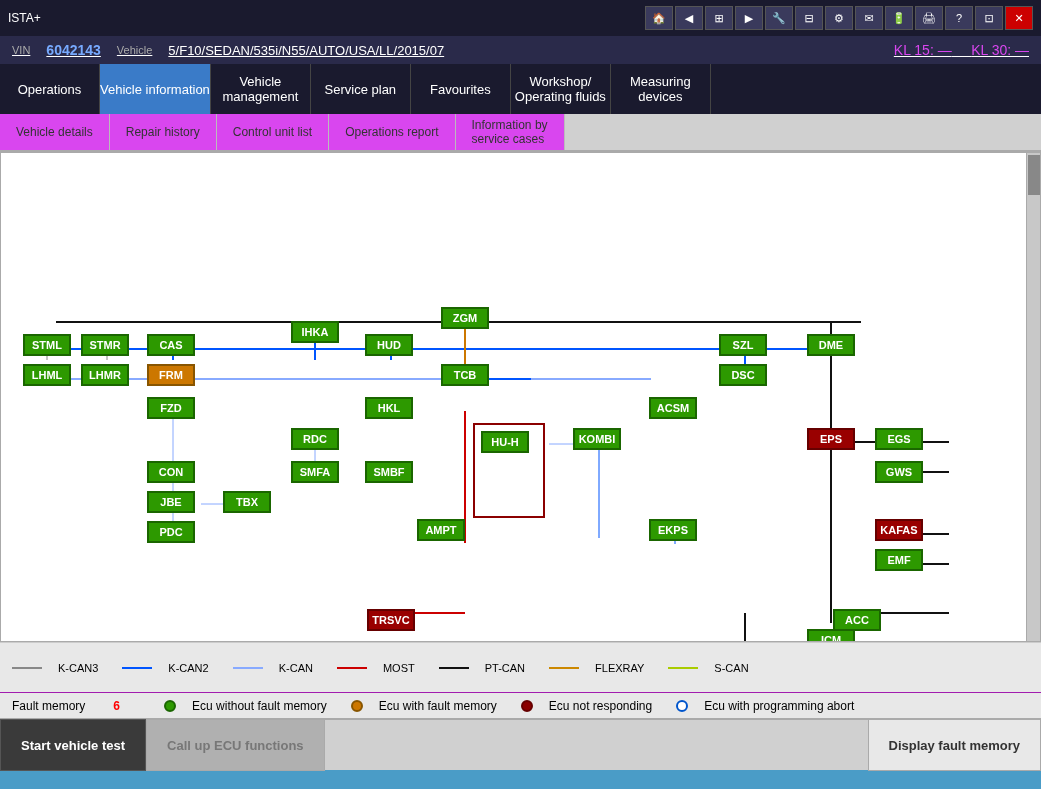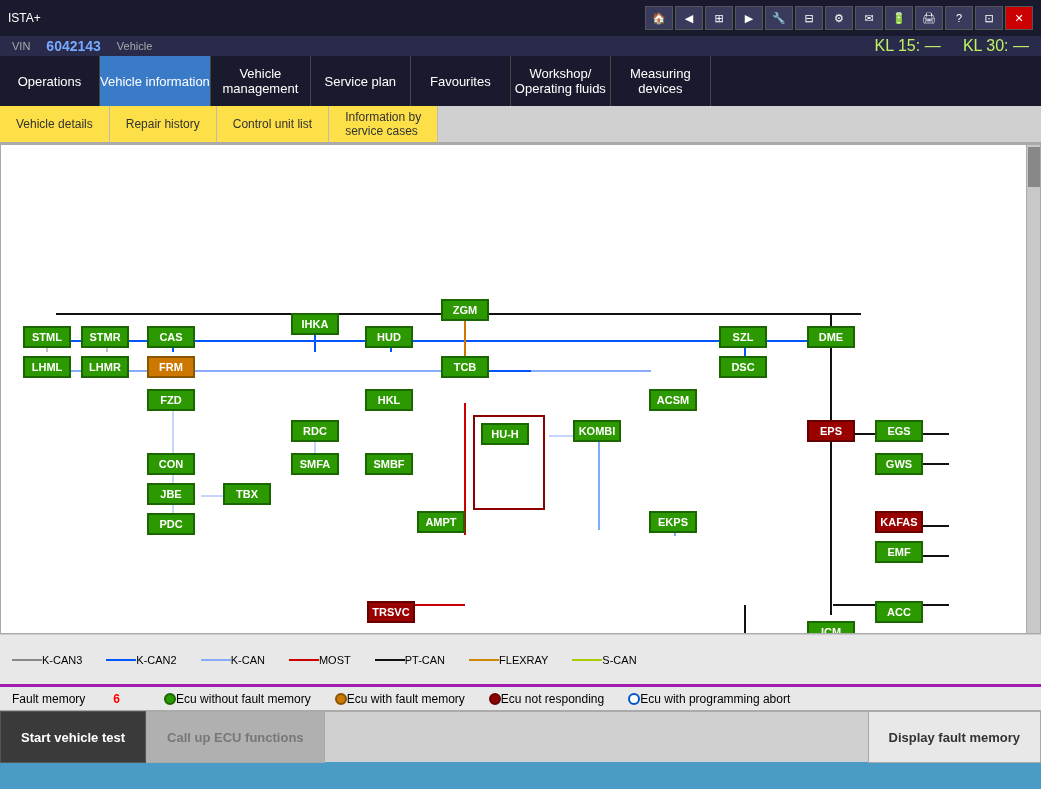--- a/index.html
+++ b/index.html
@@ -24,31 +24,32 @@
       font-size: 11px;
       display: flex; align-items: center; justify-content: center;
       cursor: pointer;
     }
     .tb-btn.close { background: #c00; }
 
     
     #vinbar {
       background: #2a2a4a;
       color: white;
-      height: 20px;
+      height: 28px;
       display: flex;
       align-items: center;
       padding: 0 12px;
       font-size: 13px;
       gap: 16px;
+      text-decoration: underline;
     }
     .vin-label { color: #aaa; font-size: 11px; }
     .vin-value { font-weight: bold; font-size: 14px; color: #7af; }
     .vehicle-info { color: white; font-size: 13px; }
-    .kl-info { margin-left: auto; color: #bef264; font-size: 16px; }
+    .kl-info { margin-left: auto; color: #d946ef; font-size: 14px; }
 
     
     #main-nav {
       display: flex;
       background: #1a1a2e;
       height: 50px;
     }
     .main-tab {
       padding: 8px 0;
       color: white;
@@ -67,21 +68,21 @@
       background: #d0d0d0;
       height: 38px;
       border-bottom: 2px solid #aaa;
     }
     .sub-tab {
       padding: 6px 16px;
       font-size: 12px;
       display: flex; align-items: center;
       cursor: pointer;
       border-right: 1px solid #bbb;
-      background: #fde047;
+      background: #d946ef;
       color: #333;
     }
     .sub-tab.active { background: #3a7bc8; color: white; }
 
     
     #main-content {
       background: white;
       position: relative;
       height: 490px;
       overflow: hidden;
@@ -117,39 +118,39 @@
       background: #e8e8e8;
       height: 50px;
       display: flex;
       align-items: center;
       padding: 0 12px;
       gap: 24px;
       border-top: 1px solid #ccc;
       font-size: 11px;
       flex-wrap: wrap;
     }
-    .legend-item { display: flex; align-items: center; gap: 0; }
+    .legend-item { display: flex; align-items: center; gap: 16px; }
     .legend-line {
       width: 30px; height: 2px;
     }
     .legend-dot-green { width: 12px; height: 12px; border-radius: 50%; background: #2d9900; border: 2px solid #1a6600; }
     .legend-dot-orange { width: 12px; height: 12px; border-radius: 50%; background: #cc7700; border: 2px solid #885500; }
     .legend-dot-red { width: 12px; height: 12px; border-radius: 50%; background: #8b0000; border: 2px solid #600; }
     .legend-dot-blue { width: 12px; height: 12px; border-radius: 50%; background: white; border: 2px solid #0055cc; }
 
     
     #fault-bar {
       background: #e8e8e8;
       height: 26px;
       display: flex;
       align-items: center;
       padding: 0 12px;
       gap: 24px;
       font-size: 12px;
-      border-top: 3px solid #a21caf;
+      border-top: 1px solid #a21caf;
     }
     .fault-label { font-weight: normal; }
     .fault-count { font-weight: bold; color: red; margin-left: 4px; }
 
     
     #bottom-bar {
       background: #d0d0d0;
       height: 52px;
       display: flex;
       align-items: center;
@@ -216,20 +217,21 @@
     <div class="tb-btn">?</div>
     <div class="tb-btn">⊡</div>
     <div class="tb-btn close">✕</div>
   </div>
 </div>
 
 <div id="vinbar">
   <span class="vin-label">VIN</span>
   <span class="vin-value">6042143</span>
   <span class="vin-label">Vehicle</span>
+  <span class="vehicle-info">5/F10/SEDAN/535i/N55/AUTO/USA/LL/2015/07</span>
   <div class="kl-info">
     <span>KL 15:  —</span>
     &nbsp;&nbsp;&nbsp;
     <span>KL 30:  —</span>
   </div>
 </div>
 
 <div id="main-nav">
   <div class="main-tab">Operations</div>
   <div class="main-tab active">Vehicle information</div>
@@ -237,20 +239,21 @@
   <div class="main-tab">Service plan</div>
   <div class="main-tab">Favourites</div>
   <div class="main-tab">Workshop/<br>Operating fluids</div>
   <div class="main-tab">Measuring<br>devices</div>
 </div>
 
 <div id="sub-nav">
   <div class="sub-tab">Vehicle details</div>
   <div class="sub-tab">Repair history</div>
   <div class="sub-tab">Control unit list</div>
+  <div class="sub-tab">Operations report</div>
   <div class="sub-tab">Information by<br>service cases</div>
 </div>
 
 <div id="content-wrapper">
   <div id="main-content">
     <svg id="lines-svg">
 
       <line x1="464" y1="169" x2="860" y2="169" stroke="#111" stroke-width="2"></line>
 
       <line x1="464" y1="169" x2="55" y2="169" stroke="#111" stroke-width="2"></line>
@@ -379,21 +382,21 @@
 
     <div class="ecu-box" style="left:874px; top:275px">EGS</div>
     <div class="ecu-box" style="left:874px; top:308px">GWS</div>
 
     <div class="ecu-box red" style="left:874px; top:366px">KAFAS</div>
     <div class="ecu-box" style="left:874px; top:396px">EMF</div>
 
     <div class="ecu-box red" style="left:366px; top:456px">TRSVC</div>
 
     <div class="ecu-box" style="left:806px; top:476px">ICM</div>
-    <div class="ecu-box" style="left:874px; top:456px">ACC</div>
+    <div class="ecu-box" style="left:832px; top:456px">ACC</div>
 
     <div class="ecu-box red" style="left:718px; top:488px">SWW</div>
 
     <div id="scrollbar-right">
       <div class="scroll-thumb"></div>
     </div>
   </div>
 
   <div id="legend">
     <div class="legend-item">

